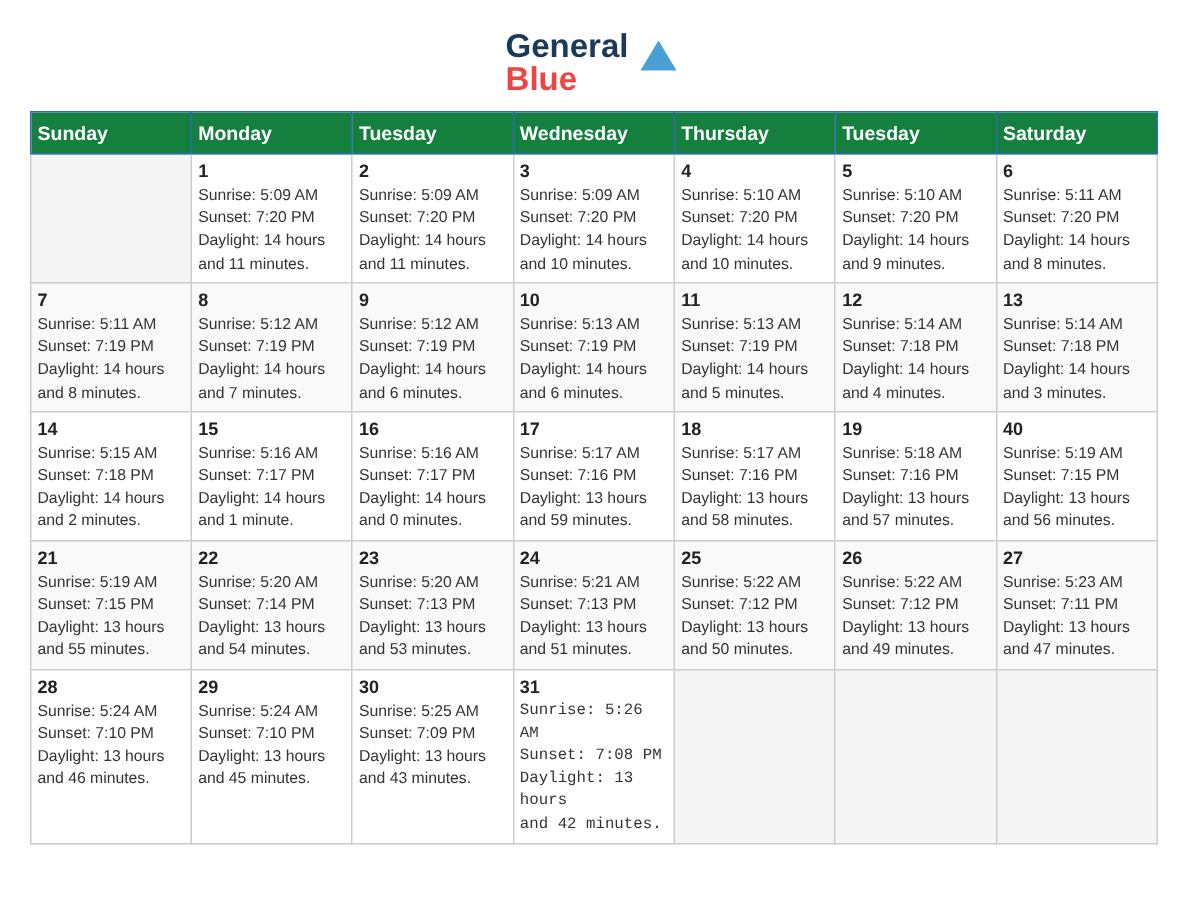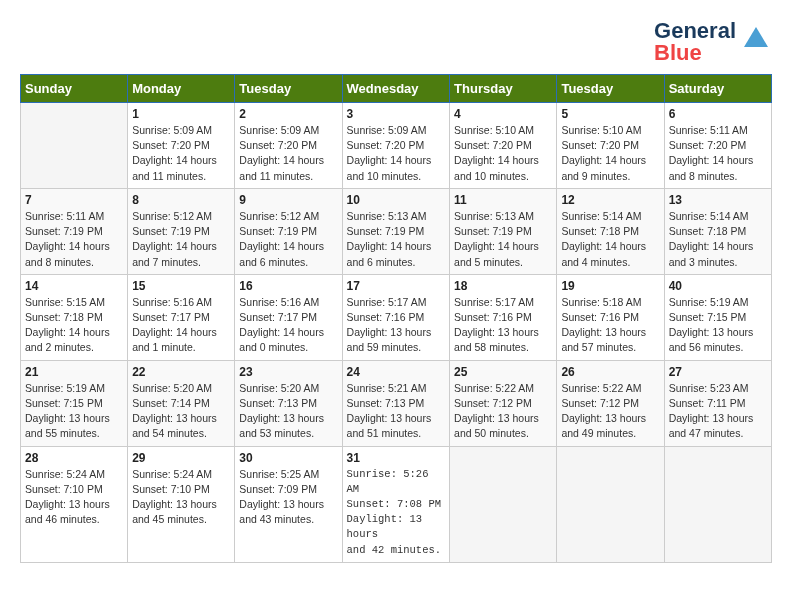--- a/index.html
+++ b/index.html
@@ -5,21 +5,21 @@
     * { box-sizing: border-box; margin: 0; padding: 0; }
     body {
       font-family: Arial, sans-serif;
       background: #fff;
       width: 792px;
       min-height: 612px;
       padding: 20px;
     }
     .header-area {
       display: flex;
-      justify-content: flex-end;
+      justify-content: center;
       align-items: flex-start;
       margin-bottom: 10px;
     }
     .logo {
       display: flex;
       flex-direction: column;
       align-items: flex-start;
     }
     .title-area {
       text-align: right;
@@ -32,21 +32,21 @@
     .location-title {
       font-size: 16px;
       color: #333;
     }
     table {
       width: 100%;
       border-collapse: collapse;
       font-size: 11px;
     }
     thead tr th {
-      background-color: #4d7c0f;
+      background-color: #15803d;
       color: #fff;
       padding: 6px 4px;
       text-align: left;
       font-size: 13px;
       font-weight: bold;
       border: 1px solid #2a6db5;
     }
     tbody tr td {
       border: 1px solid #ccc;
       vertical-align: top;

